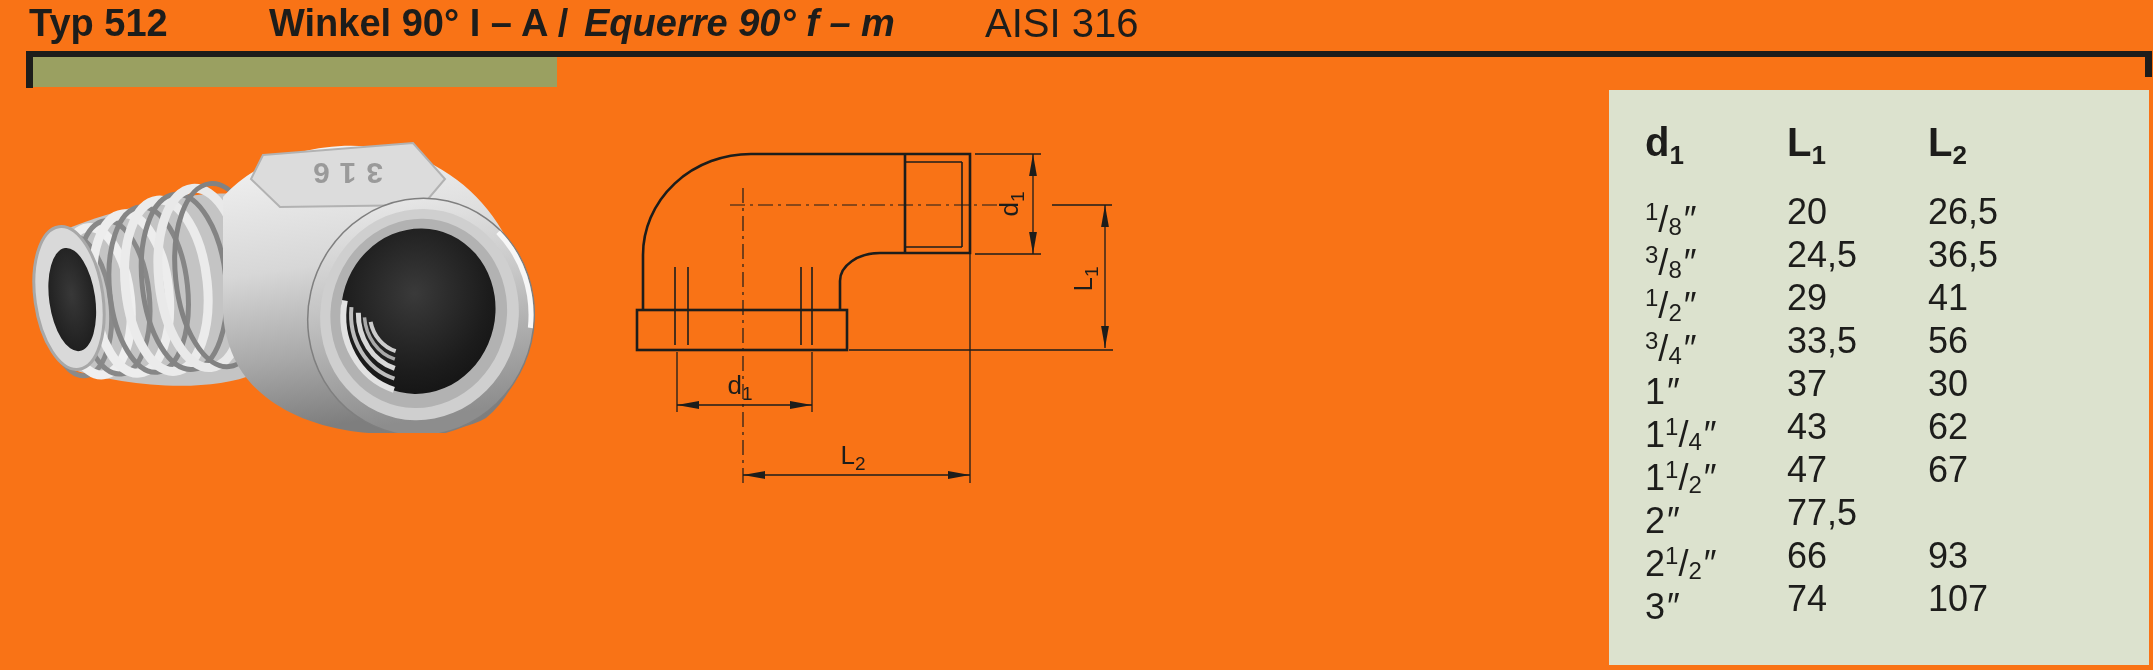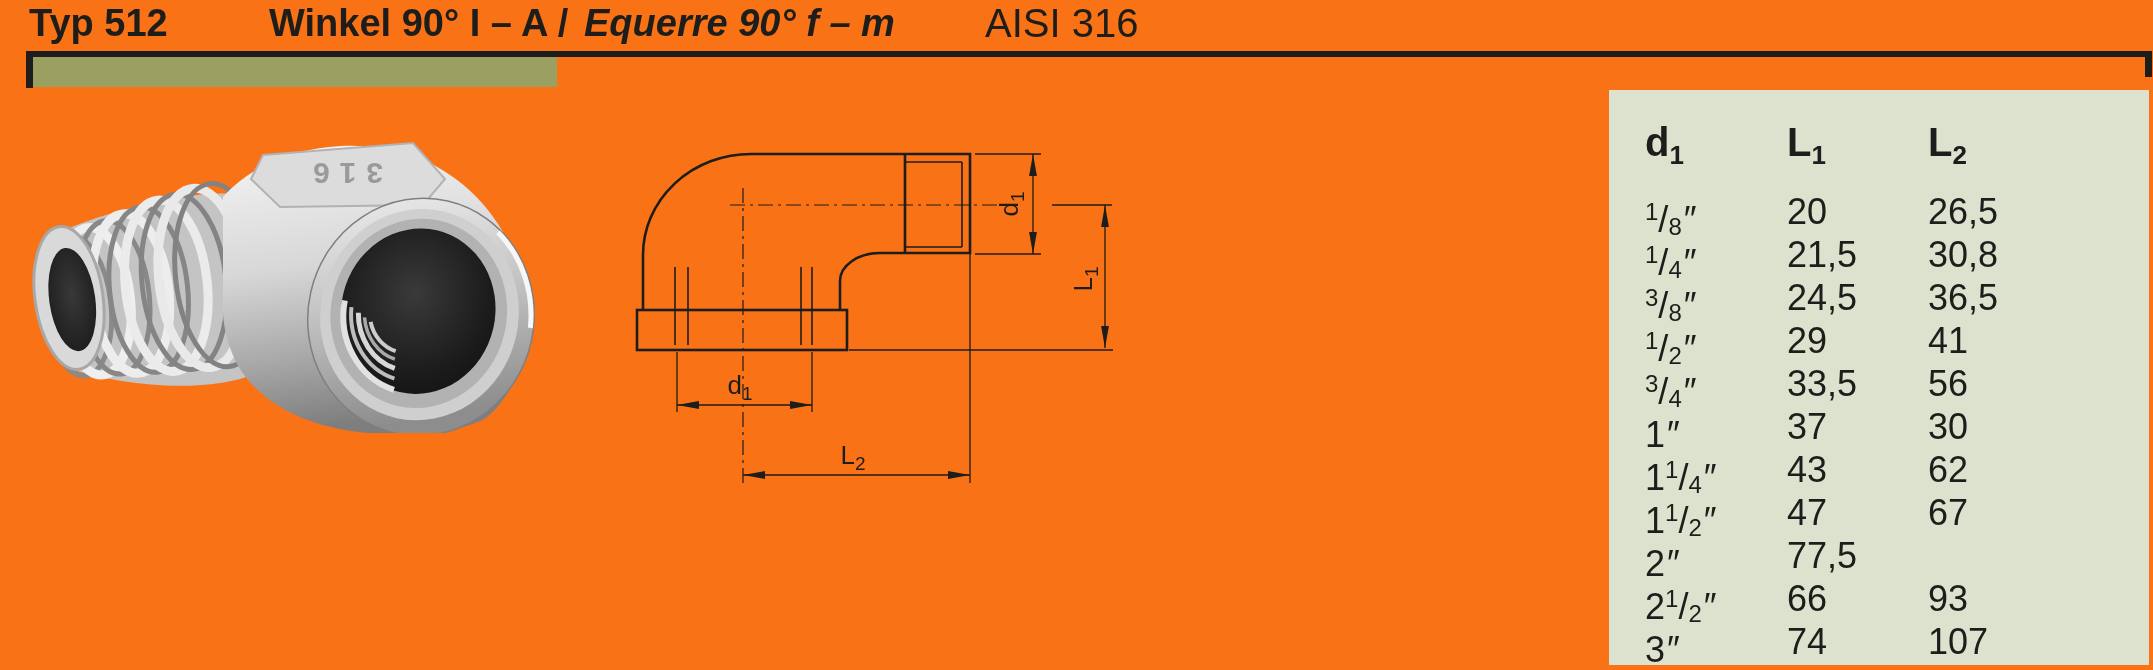--- a/index.html
+++ b/index.html
@@ -199,25 +199,20 @@
       <span><span>L</span><sub>1</sub></span>
       <span><span>L</span><sub>2</sub></span>
     </div>
     <div class="t-rows">
   <div class="t-row">
     <span class="t-cell"><span></span><span class="fr-num">1</span><span>/</span><span class="fr-den">8</span><span class="inch">″</span></span>
     <span class="t-cell">20</span>
     <span class="t-cell">26,5</span>
   </div>
 
-  <div class="t-row">
-    <span class="t-cell"><span></span><span class="fr-num">1</span><span>/</span><span class="fr-den">4</span><span class="inch">″</span></span>
-    <span class="t-cell">21,5</span>
-    <span class="t-cell">30,8</span>
-  </div>
 
   <div class="t-row">
     <span class="t-cell"><span></span><span class="fr-num">3</span><span>/</span><span class="fr-den">8</span><span class="inch">″</span></span>
     <span class="t-cell">24,5</span>
     <span class="t-cell">36,5</span>
   </div>
 
   <div class="t-row">
     <span class="t-cell"><span></span><span class="fr-num">1</span><span>/</span><span class="fr-den">2</span><span class="inch">″</span></span>
     <span class="t-cell">29</span>

